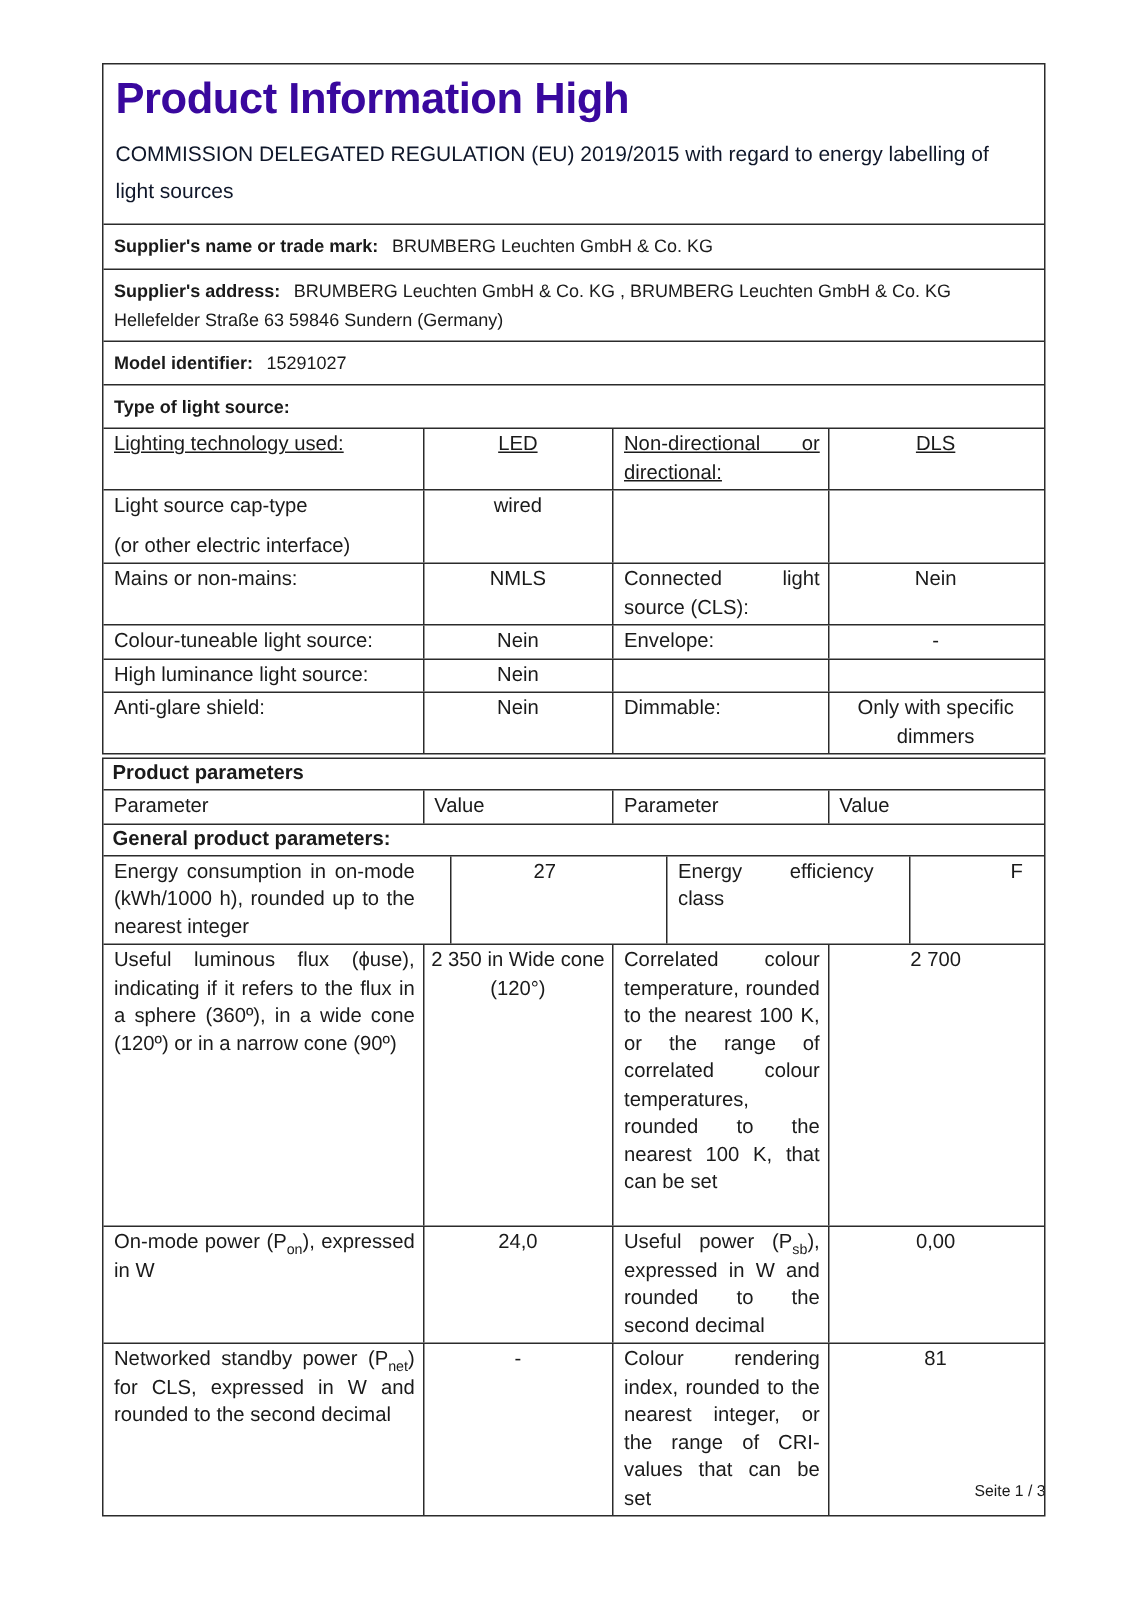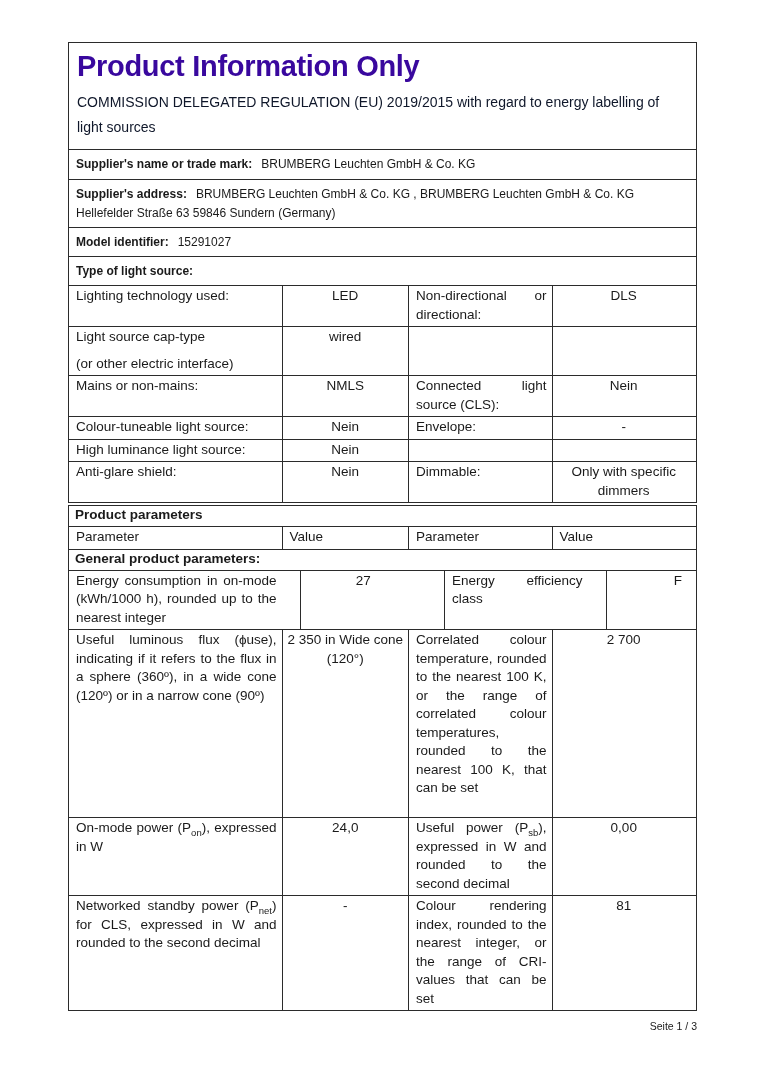--- a/index.html
+++ b/index.html
@@ -52,40 +52,40 @@
   .secthead {
     text-align: left; font-weight: bold;
     font-size: 13.5px; line-height: 18.5px;
     padding: 0 6px 1px 6px;
   }
   .colhead { font-weight: normal; text-align: left; }
 
   sub { font-size: 9.5px; line-height: 0; }
 
   
-  .rA1 { min-height: 40px; } .rA2 { min-height: 45px; } .rA3 { min-height: 41px; }
+  .rA1 { min-height: 40px; text-decoration: underline; } .rA2 { min-height: 45px; } .rA3 { min-height: 41px; }
   .rA4 { min-height: 21px; } .rA5 { min-height: 22px; } .rA6 { min-height: 39px; }
   .rB0 { min-height: 20px; } .rB0h { min-height: 22px; } .rB0g { min-height: 21px; }
   .rB1 { min-height: 59px; gap: 18px; } .rB2 { min-height: 188px; }
   .rB3 { min-height: 77px; } .rB4 { min-height: 110px; }
 
   .footer {
-    position: absolute; left: 0; top: 1020px; width: 697px;
+    position: absolute; left: 0; top: 988px; width: 697px;
     text-align: right; font-size: 10.5px; color: #1a1a1a;
   }
 </style>
 </head>
 <body>
 
 <div class="doc">
 
   <div class="sect">
 
     <div class="row titleblock">
-      <div class="h1">Product Information Only</div>
+      <div class="h1">Product Information High</div>
       <div class="subtitle">COMMISSION DELEGATED REGULATION (EU) 2019/2015 with regard to energy labelling of light sources</div>
     </div>
 
     <div class="row kv kv-line">
       <span class="lbl">Supplier's name or trade mark:</span><span class="val">BRUMBERG Leuchten GmbH &amp; Co. KG</span>
     </div>
 
     <div class="row kv kv-tall">
       <span class="lbl">Supplier's address:</span><span class="val">BRUMBERG Leuchten GmbH &amp; Co. KG , BRUMBERG Leuchten GmbH &amp; Co. KG Hellefelder Straße 63 59846 Sundern (Germany)</span>
     </div>

